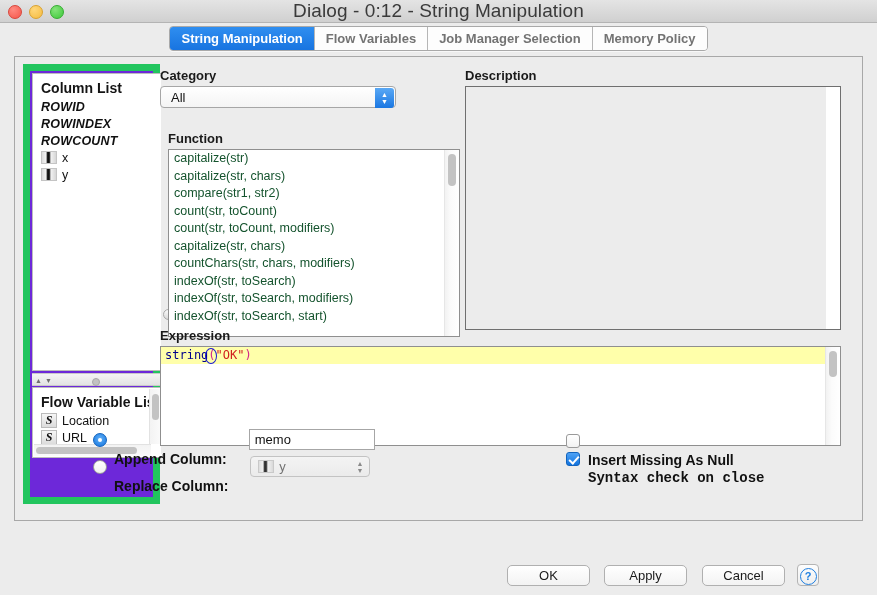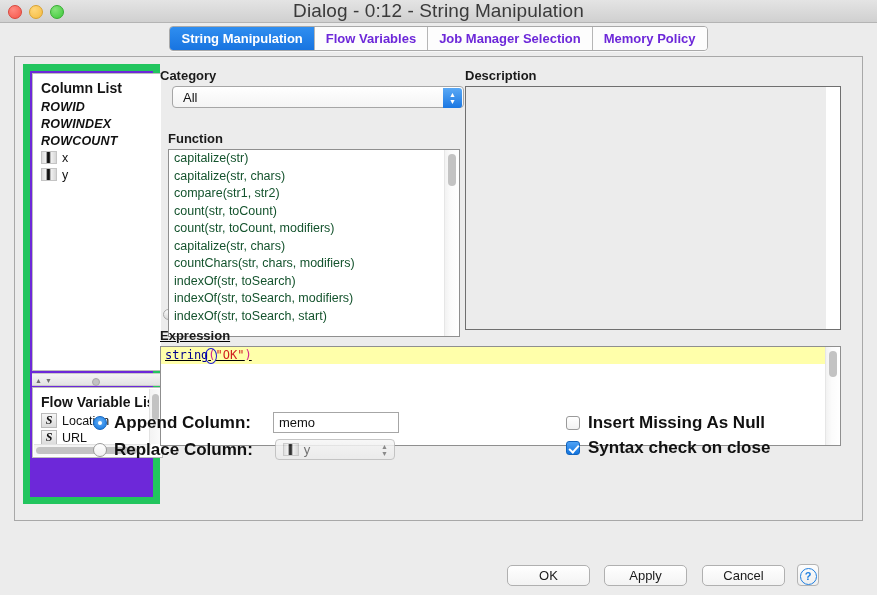--- a/index.html
+++ b/index.html
@@ -49,21 +49,21 @@
     border: 1px solid #a9a9a9;
     border-radius: 4px;
     overflow: hidden;
     height: 23px;
     box-shadow: 0 1px 0 rgba(255,255,255,.6);
   }
   .tab {
     padding: 0 11px;
     height: 23px; line-height: 23px;
     font-size: 13px; font-weight: bold;
-    color: #6d28d9;
+    color: #737373;
     background: #fdfdfd;
     border-right: 1px solid #b6b6b6;
     white-space: nowrap;
     cursor: default;
   }
   .tab:last-child { border-right: none; }
   .tab.active { background: linear-gradient(to bottom,#2f8ef0,#1874e0); color: #fff; }
 
   
   #main {
@@ -189,26 +189,26 @@
     position: absolute; left: 2px; top: 245px;
     width: 9px; height: 9px; border-radius: 50%;
     background: linear-gradient(to bottom,#fbfbfb,#d9d9d9);
     border: 1px solid #a9a9a9;
   }
 
   
   #category-block { position: absolute; left: 160px; top: 68px; width: 292px; }
   #category-combo {
     position: relative;
-    width: 292px; height: 22px;
+    width: 236px; height: 22px;
     background: linear-gradient(to bottom,#ffffff,#f4f4f4);
     border: 1px solid #a6a6a6;
     border-radius: 4px;
     box-sizing: border-box;
-    display: flex; align-items: center; margin-left: 12px;
+    display: flex; align-items: center;
   }
   #category-value { font-size: 13px; color: #111; padding-left: 10px; }
   #category-arrow {
     position: absolute; right: 1px; top: 1px;
     width: 19px; height: 20px;
     border-radius: 0 3px 3px 0;
     background: linear-gradient(to bottom,#5aa9f5,#1a77e2);
     display: flex; flex-direction: column;
     align-items: center; justify-content: center;
     color: #fff; font-size: 7px; line-height: 7px;
@@ -252,21 +252,21 @@
     border: 1px solid #6f6f6f;
     box-sizing: border-box;
   }
   #description-vscroll {
     position: absolute; right: 0; top: 0;
     width: 14px; height: 242px;
     background: #ffffff;
   }
 
   
-  #expression-block { position: absolute; left: 160px; top: 328px; width: 637px; text-decoration: underline; }
+  #expression-block { position: absolute; left: 160px; top: 328px; width: 637px; }
   #expression-box {
     position: relative;
     width: 681px; height: 100px;
     background: #fff;
     border: 1px solid #8f8f8f;
     box-sizing: border-box;
     overflow: hidden;
   }
   #expr-line {
     background: #ffffaa;
@@ -302,39 +302,39 @@
 
   
   #options {
     position: absolute; left: 8px; top: 404px;
     width: 832px; height: 52px;
   }
   .opt-row { position: absolute; display: flex; align-items: center; }
   #row-append  { left: 85px; top: 8px; }
   #row-replace { left: 85px; top: 35px; }
   #row-missing { left: 558px; top: 9px; }
-  #row-syntax  { left: 558px; top: 34px; }
+  #row-syntax  { left: 558px; top: 27px; font-family: Liberation Mono, monospace; }
 
   .radio {
     width: 14px; height: 14px; border-radius: 50%;
     border: 1px solid #9a9a9a;
     background: linear-gradient(to bottom,#ffffff,#f0f0f0);
     box-sizing: border-box; margin-right: 7px;
     position: relative; flex: 0 0 auto;
   }
   .radio.checked {
     background: radial-gradient(circle at 50% 40%,#64b1f7,#1073df);
     border: 1px solid #1163bd;
   }
   .radio.checked::after {
     content: ""; position: absolute;
     left: 4px; top: 4px; width: 4px; height: 4px;
     border-radius: 50%; background: #fff;
   }
-  .opt-label { font-size: 17px; font-weight: bold; color: #111; white-space: nowrap; }
+  .opt-label { font-size: 14px; font-weight: bold; color: #111; white-space: nowrap; margin-top: 39px; }
 
   .checkbox {
     width: 14px; height: 14px; border-radius: 3px;
     border: 1px solid #9a9a9a;
     background: linear-gradient(to bottom,#ffffff,#f2f2f2);
     box-sizing: border-box; margin-right: 8px;
     position: relative; flex: 0 0 auto;
   }
   .checkbox.checked {
     background: linear-gradient(to bottom,#4ea2f5,#1273de);

